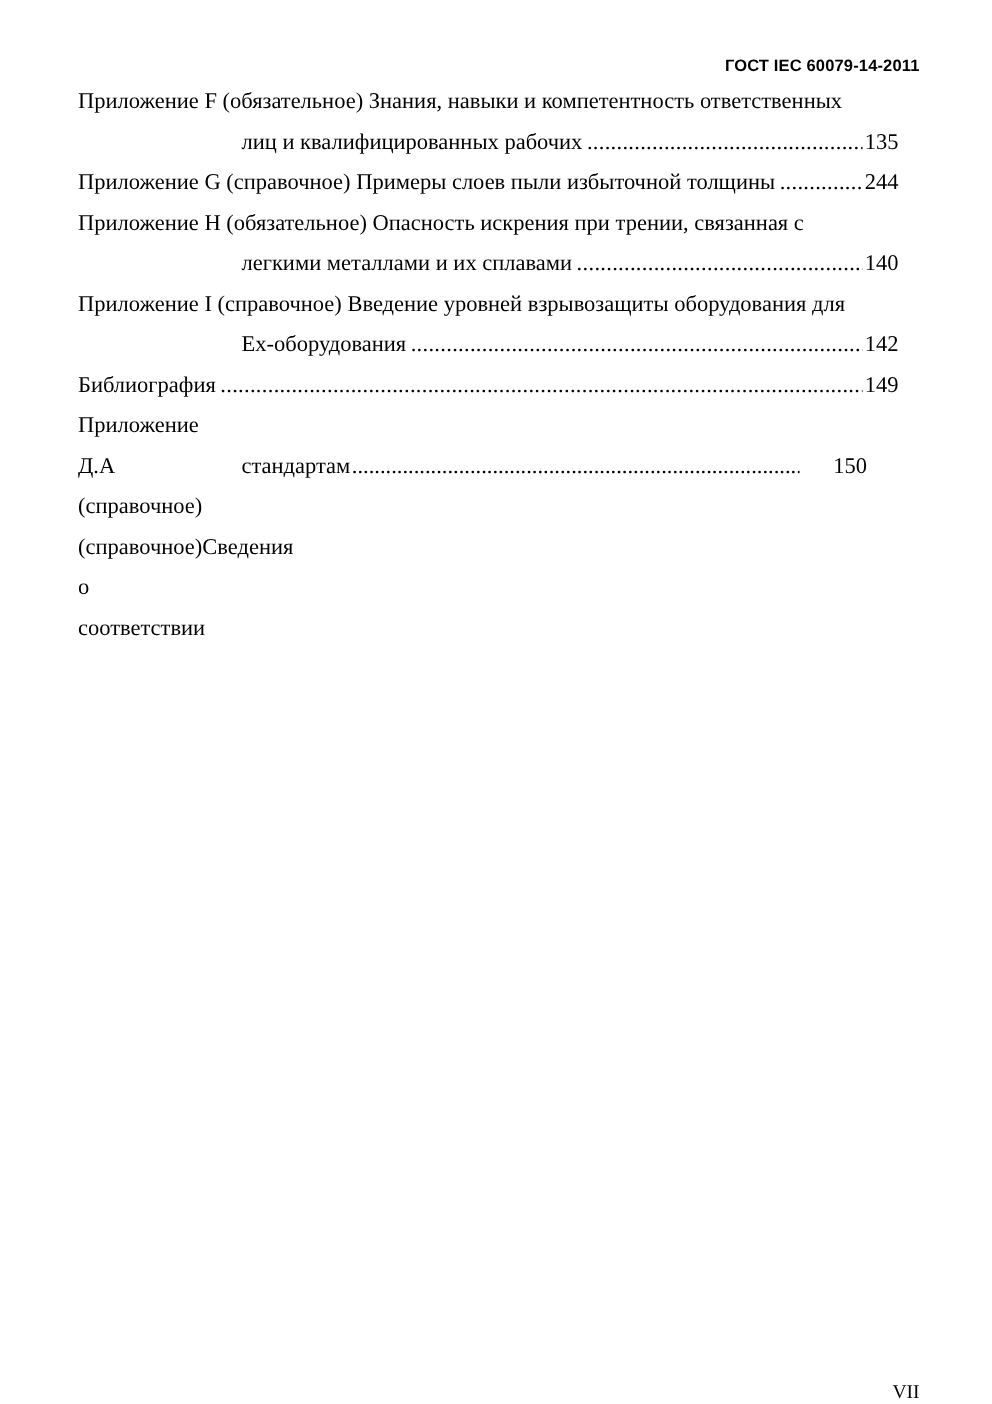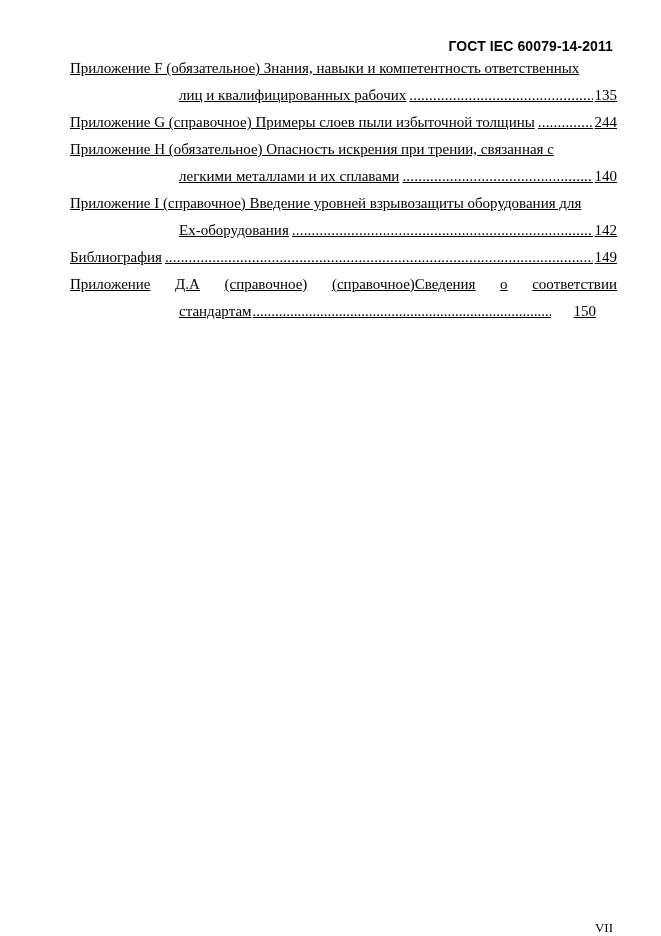--- a/index.html
+++ b/index.html
@@ -13,31 +13,30 @@
       position: relative;
       overflow: hidden;
       color: #000000;
     }
     .header {
       position: absolute;
       top: 38px;
       right: 48px;
       font-family: "Liberation Sans", sans-serif;
       font-weight: bold;
-      font-size: 14px;
+      font-size: 11px;
       letter-spacing: 0.1px;
     }
     .toc {
       position: absolute;
-      left: 70px;
+      left: 52px;
       top: 55px;
       width: 547px;
       font-family: "Liberation Serif", serif;
       font-size: 15px;
-      text-decoration: underline;
     }
     .line {
       height: 27px;
       line-height: 27px;
       white-space: nowrap;
       position: relative;
     }
     .line.indent {
       padding-left: 109px;
     }
@@ -57,20 +56,21 @@
     .line.leader .dots::after {
       content: "..........................................................................................................................................................................................................................";
       letter-spacing: 0.2px;
     }
     .line.leader .pg {
       flex: 0 0 auto;
     }
     .justify {
       display: flex;
       justify-content: space-between;
+      flex-direction: column;
     }
     .indent-justify {
       padding-left: 109px;
       display: flex;
       justify-content: space-between;
     }
     .leader-short {
       width: 417px;
     }
     .footer {

